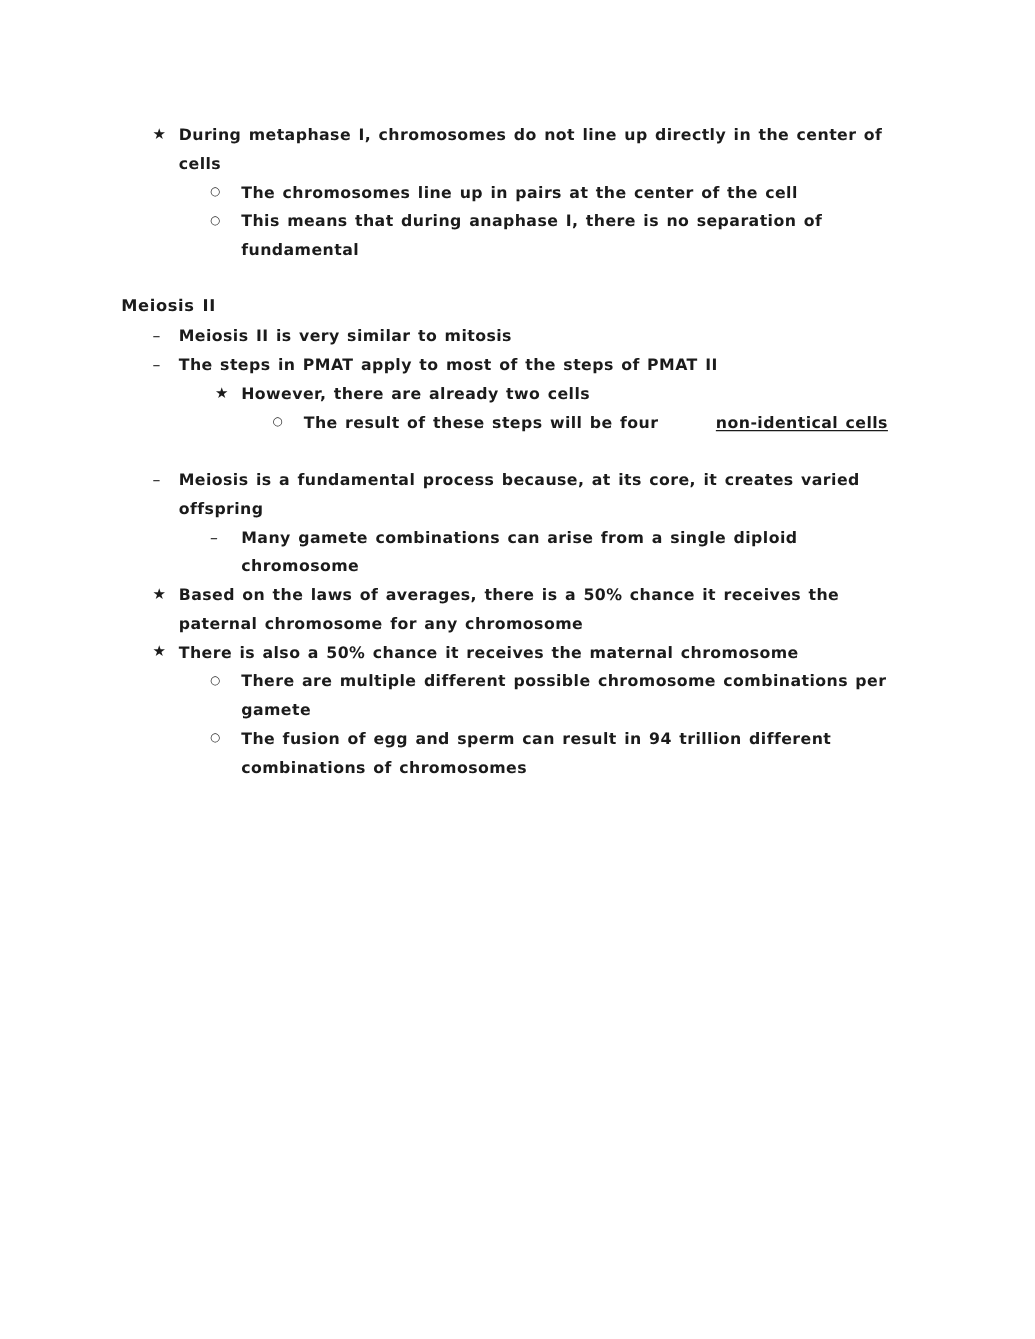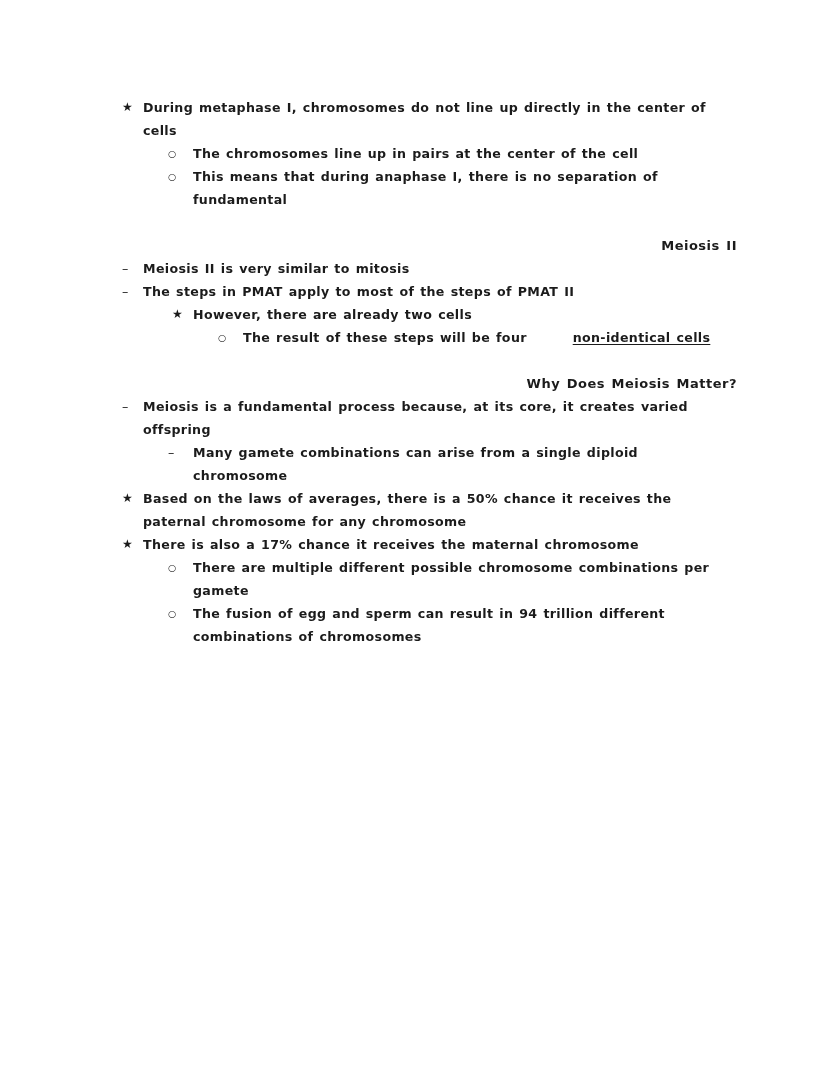--- a/index.html
+++ b/index.html
@@ -41,21 +41,20 @@
     margin: 0;
     padding: 0;
   }
 
   .heading {
     font-weight: bold;
     font-size: 13px;
     letter-spacing: 0.5px;
     word-spacing: 1.5px;
     margin-left: 0;
-    text-align: right;
   }
 
   
   .row {
     display: flex;
     align-items: flex-start;
   }
 
   .marker {
     flex: 0 0 auto;
@@ -150,40 +149,39 @@
       <span class="text">However, there are already two cells</span>
     </div>
 
     <div class="line row lvl4">
       <span class="marker circle">○</span>
       <span class="text"><span>The result of these steps will be four </span><u class="underline">non-identical cells</u></span>
     </div>
 
     <div class="spacer-lg"></div>
 
-    <div class="line heading">Why Does Meiosis Matter?</div>
 
     <div class="line row lvl1">
       <span class="marker dash">–</span>
       <span class="text">Meiosis is a fundamental process because, at its core, it creates varied offspring</span>
     </div>
 
     <div class="line row lvl2">
       <span class="marker dash">–</span>
       <span class="text">Many gamete combinations can arise from a single diploid chromosome</span>
     </div>
 
     <div class="line row lvl1">
       <span class="marker star">★</span>
       <span class="text">Based on the laws of averages, there is a 50% chance it receives the paternal chromosome for any chromosome</span>
     </div>
 
     <div class="line row lvl1">
       <span class="marker star">★</span>
-      <span class="text">There is also a 17% chance it receives the maternal chromosome</span>
+      <span class="text">There is also a 50% chance it receives the maternal chromosome</span>
     </div>
 
     <div class="line row lvl2">
       <span class="marker circle">○</span>
       <span class="text">There are multiple different possible chromosome combinations per gamete</span>
     </div>
 
     <div class="line row lvl2">
       <span class="marker circle">○</span>
       <span class="text">The fusion of egg and sperm can result in 94 trillion different combinations of chromosomes</span>

